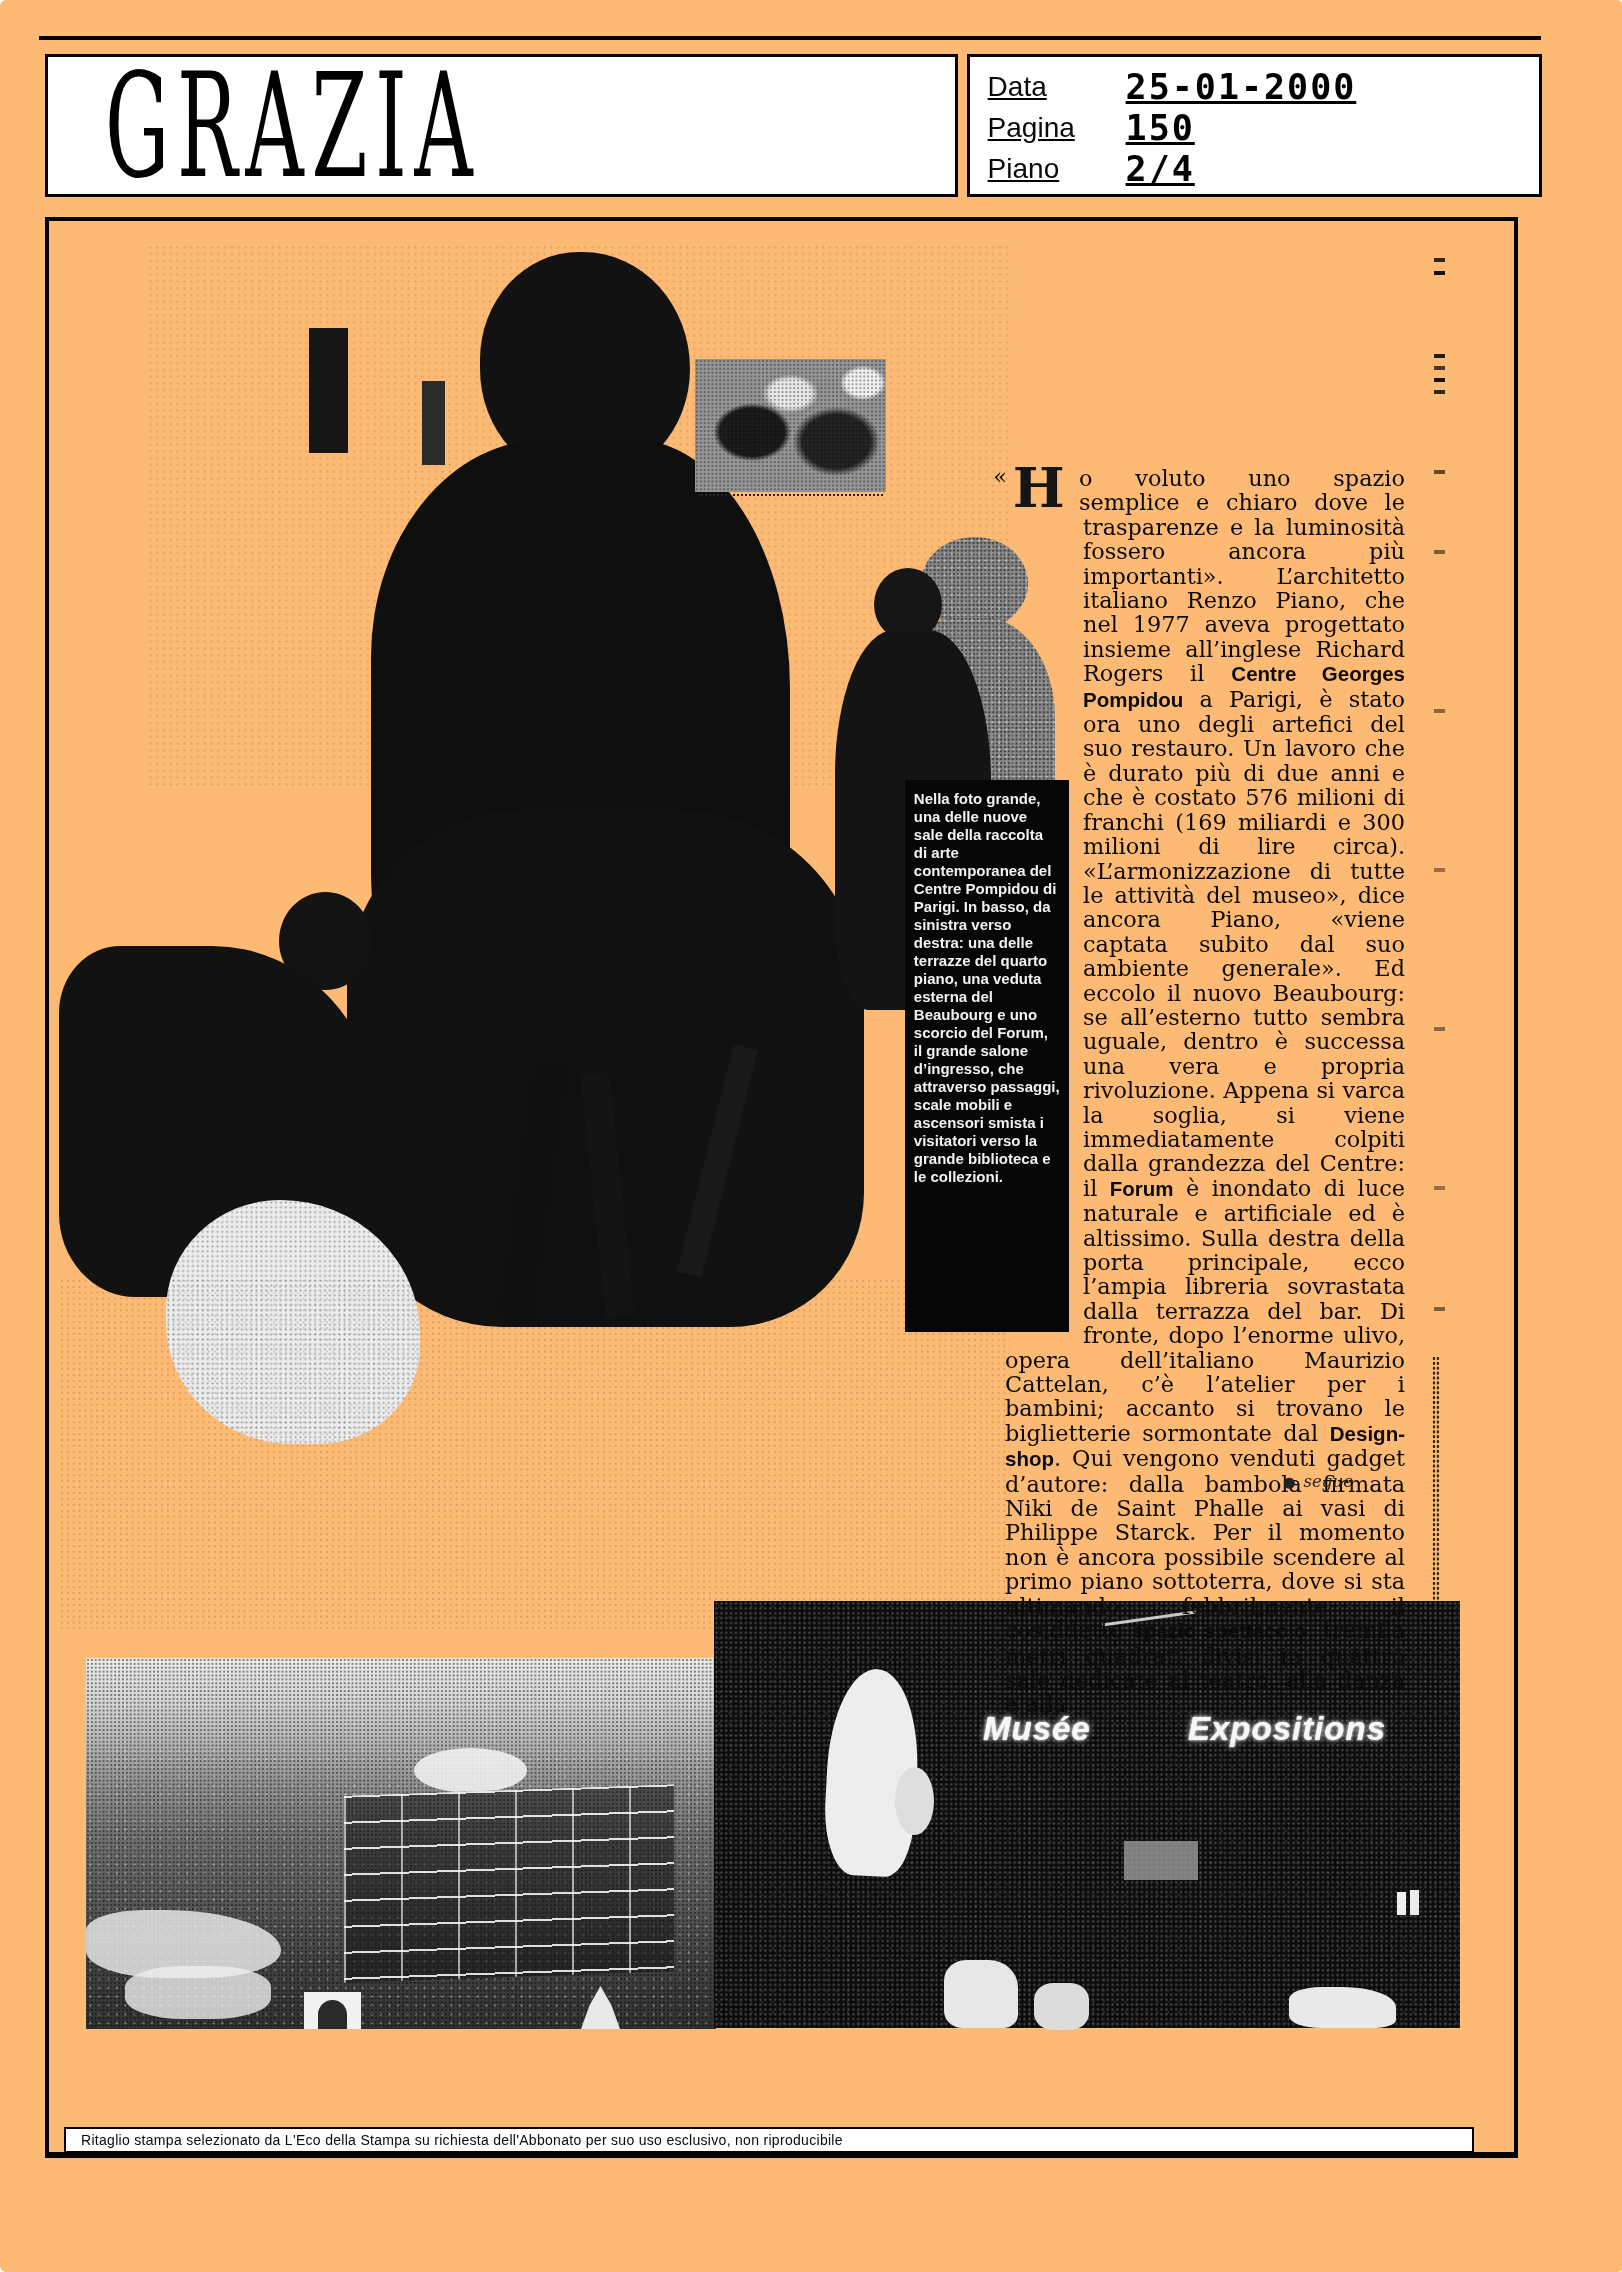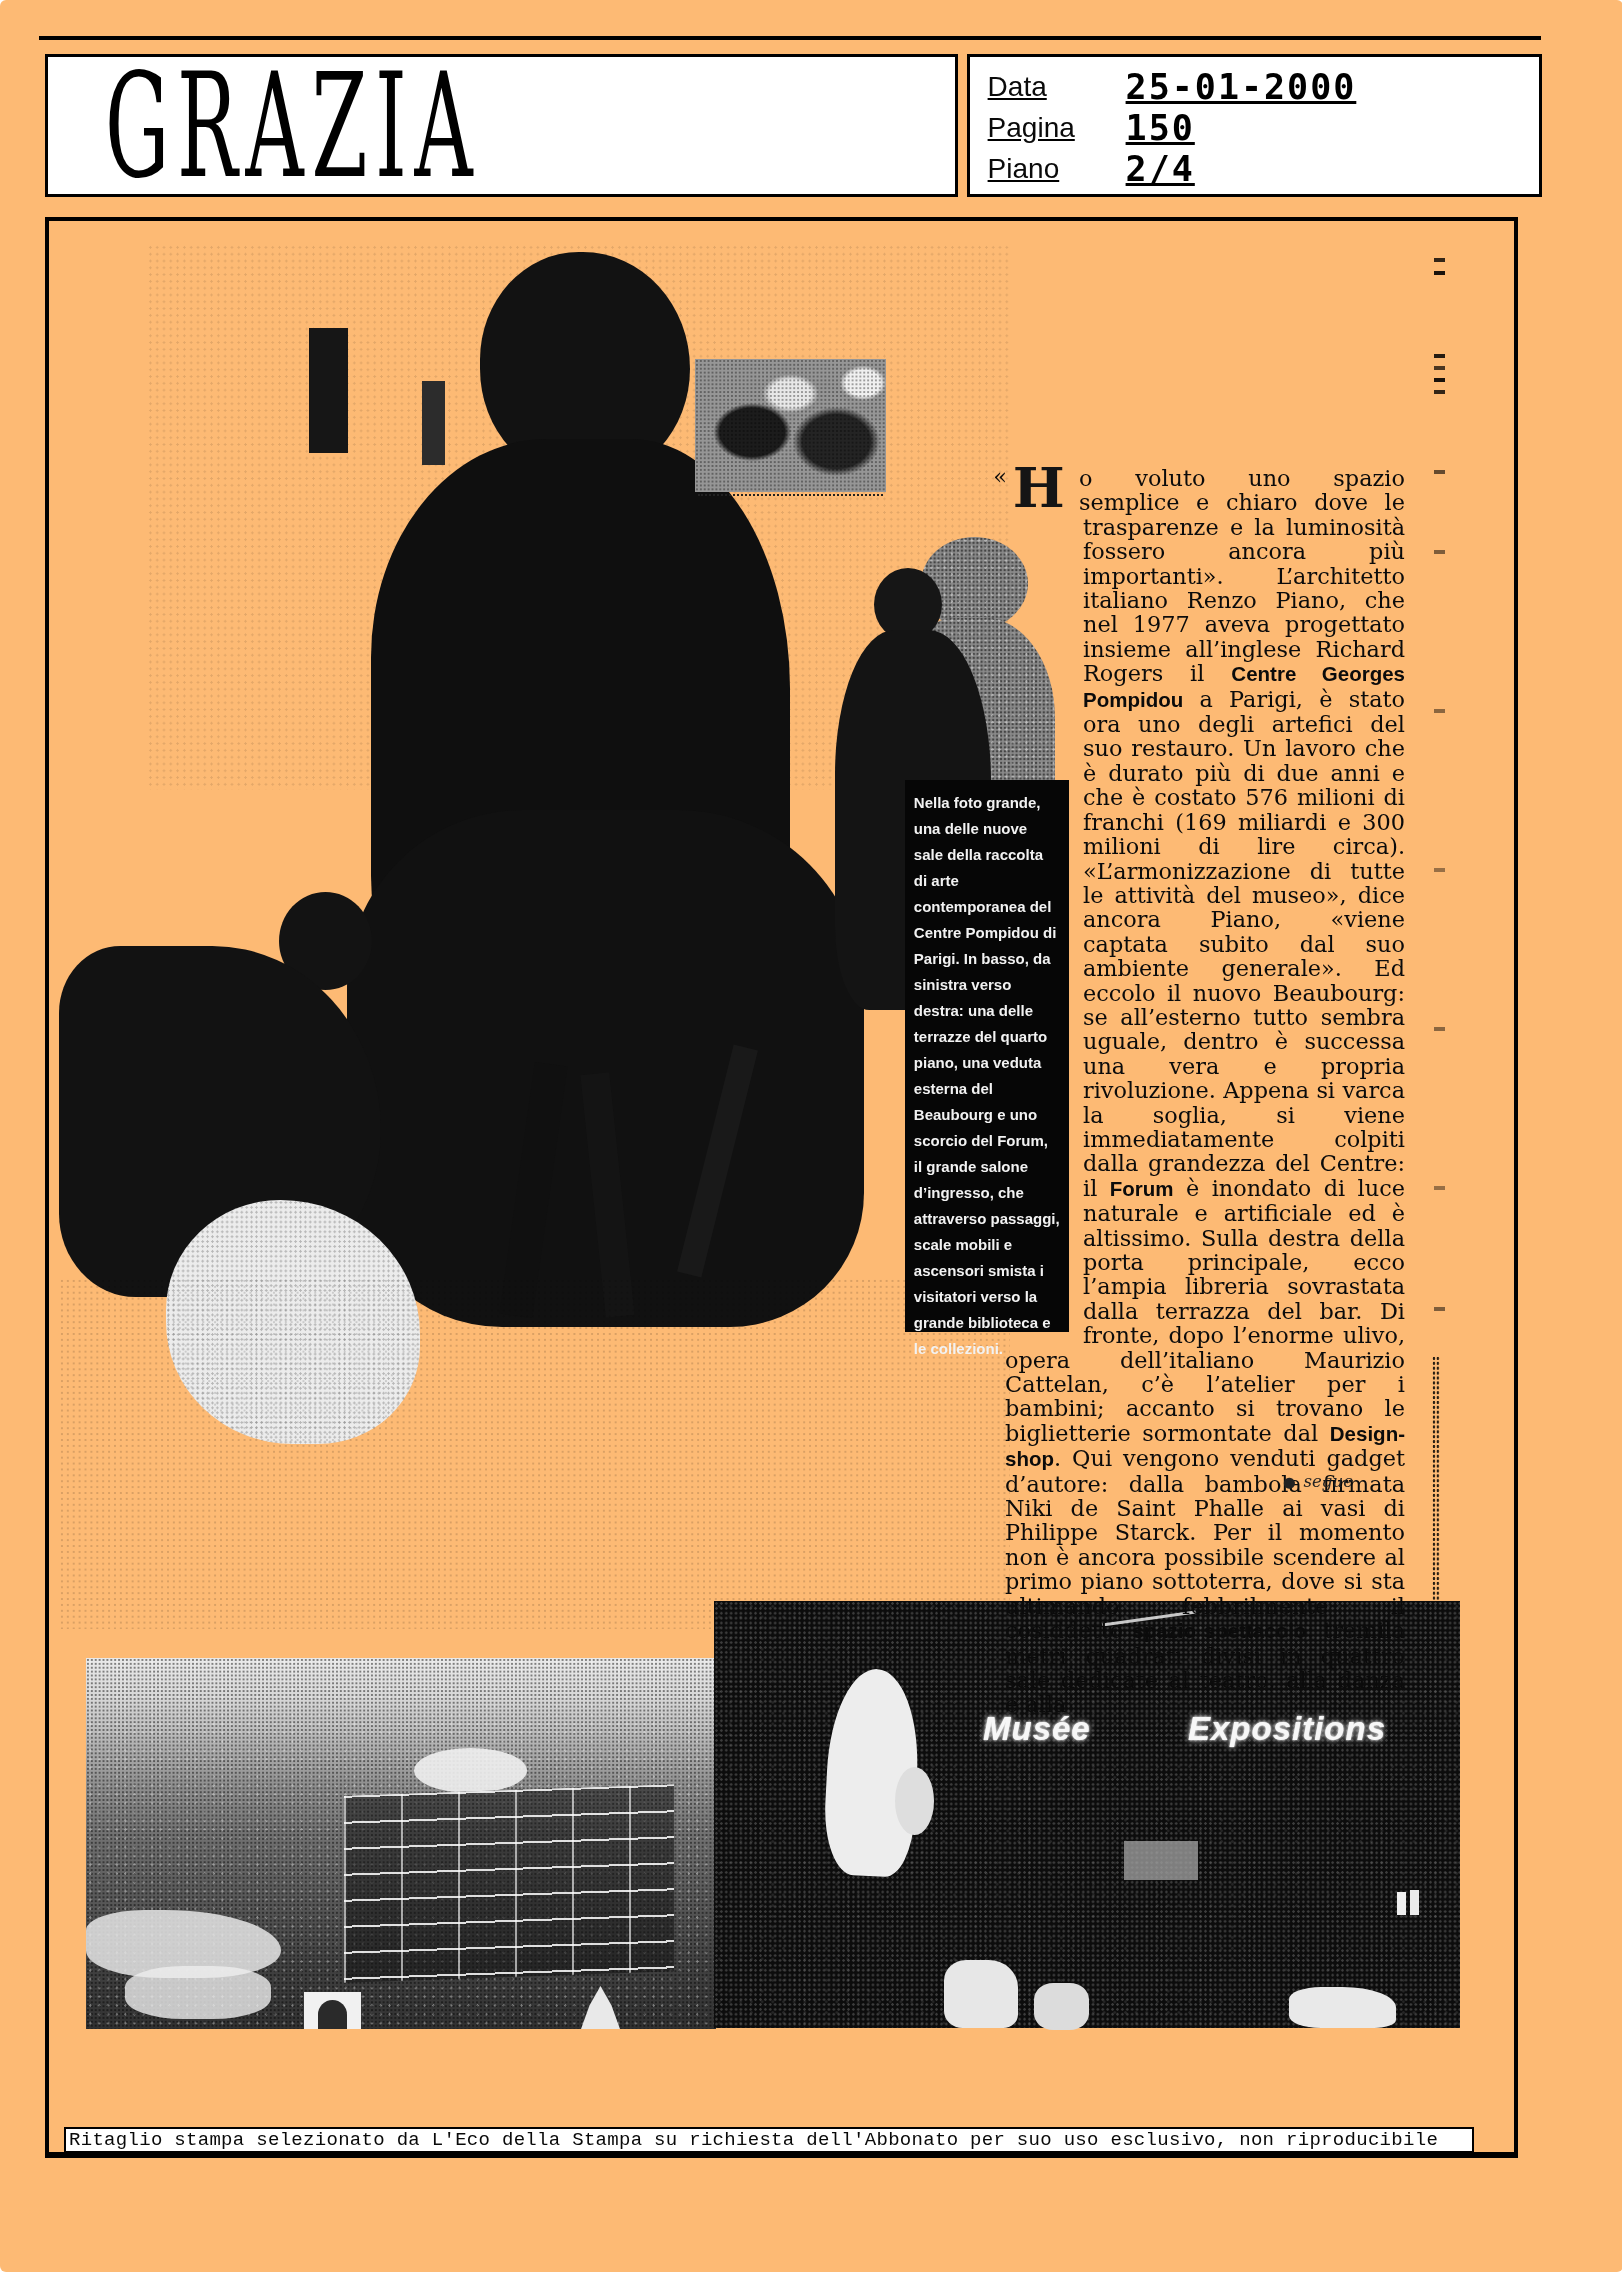--- a/index.html
+++ b/index.html
@@ -64,21 +64,21 @@
       #969696;
     background-color:#969696; }
   .inset-photo::after { content:""; position:absolute; inset:0;
     background-image: radial-gradient(rgba(0,0,0,.35) 1px, transparent 1.4px); background-size:3.9px 3.9px; }
   .inset-dotted { left:639px; top:250px; width:185px; height:0; border-top:2.9px dotted #222; }
 
   
   .caption-box { left:905px; top:780px; width:164px; height:552px; background:#060606; z-index:5; }
   .caption-text {
     padding:9.8px 8.8px; color:#f2f2f2; font-weight:bold;
-    font-size:15px; line-height:26px; font-family:"Liberation Sans", sans-serif;
+    font-size:15px; line-height:18px; font-family:"Liberation Sans", sans-serif;
   }
 
   
   .article { left:1005px; top:466px; width:400px; z-index:4; }
   .article p {
     font-family:"DejaVu Serif", serif; font-size:22.4px; line-height:24.4px;
     text-align:justify; color:#0b0b0b;
   }
   .article .b { font-family:"Liberation Sans", sans-serif; font-weight:bold; font-size:20.5px; }
   .dropcap-wrap { float:left; width:74px; height:51px; position:relative; }
@@ -133,22 +133,22 @@
   .np-panel { left:410px; top:240px; width:74px; height:39px; background:#9b9b9b; opacity:.8; }
   .np-white-1 { left:230px; top:359px; width:74px; height:68px; border-radius:30% 40% 20% 25%; background:#e7e7e7; }
   .np-white-2 { left:320px; top:382px; width:55px; height:47px; border-radius:35%; background:#dcdcdc; }
   .np-white-3 { left:575px; top:386px; width:107px; height:41px; border-radius:30% 50% 20% 30%; background:#e9e9e9; }
   .np-bar-1 { left:683px; top:291px; width:8.8px; height:23.4px; background:#f0f0f0; }
   .np-bar-2 { left:696px; top:289px; width:8.8px; height:25px; background:#eaeaea; }
 
   
   .footer-bar { left:64px; top:2127px; width:1410px; height:26px; border:2.9px solid #000;
     background:#fff; display:flex; align-items:center; z-index:8; }
-  .footer-text { font-family:Liberation Mono, monospace; font-size:19px; color:#090909;
-    white-space:nowrap; padding-left:3px; letter-spacing:0.3px; }
+  .footer-text { font-family:Liberation Sans, sans-serif; font-size:14px; color:#090909;
+    white-space:nowrap; padding-left:15px; letter-spacing:0.3px; }
 </style>
 </head>
 <body>
 
 <div class="page">
 
   <div class="abs top-rule"></div>
 
   <div class="abs hbox hbox-left">
     <div class="logo">GRAZIA</div>

